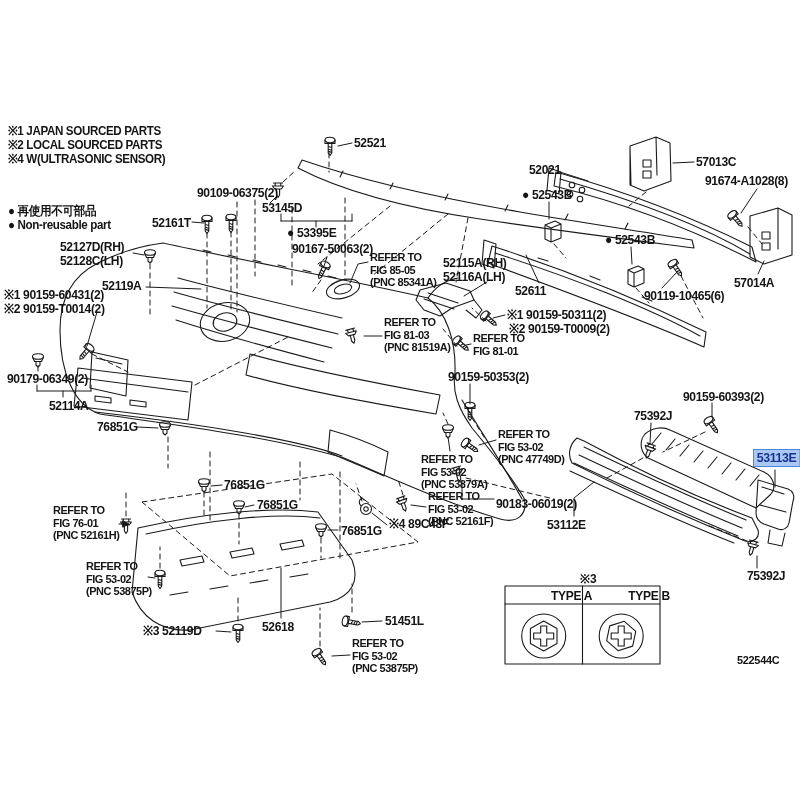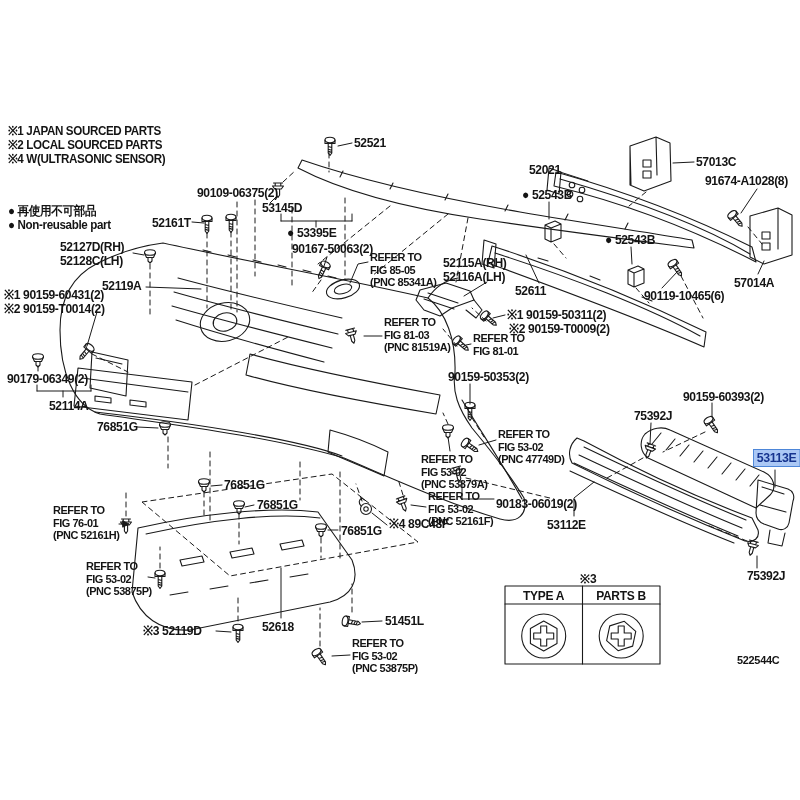--- a/index.html
+++ b/index.html
@@ -11,21 +11,21 @@
        transform:scaleX(.93);transform-origin:0 0;}
   .lbl.sm{font-size:11.8px;line-height:12.5px;letter-spacing:-0.5px;}
   .lbl.hl{background:#abc8f5;border:1.5px solid #4d86d8;color:#16348f;
           padding:1px 3px 2px 3px;transform:scaleX(.95);transform-origin:0 0;}
   .legend{position:absolute;font-weight:bold;font-size:12.5px;line-height:14px;
           letter-spacing:-0.4px;color:#141414;white-space:nowrap;
           transform:scaleX(.93);transform-origin:0 0;}
   #legend-src{left:8px;top:124px;}
   #legend-reuse{left:8px;top:204px;}
   .th{position:absolute;width:77px;text-align:center;font-weight:bold;font-size:12px;
-      color:#141414;letter-spacing:-0.3px;}
+      color:#141414;letter-spacing:-0.3px;padding-left:28px;}
   .tnote{position:absolute;font-weight:bold;font-size:12px;color:#141414;}
   .diagram-id{position:absolute;left:737px;top:654px;font-weight:bold;font-size:11.5px;
       letter-spacing:-0.3px;color:#141414;transform:scaleX(.95);transform-origin:0 0;}
 </style>
 </head>
 <body>
 
 <div class="stage">
 
 <svg width="800" height="800" viewBox="0 0 800 800">
@@ -383,17 +383,17 @@
       </div>
       <div class="lbl sm" style="left: 352px; top: 637px;">
         <div>REFER TO</div>
         <div>FIG 53-02</div>
         <div>(PNC 53875P)</div>
       </div>
     </div>
 <div class="tnote" style="left:580px;top:570px;">※3</div>
 <div id="type-headers">
       <div class="th" style="left: 505px; top: 589px;">TYPE A</div>
-      <div class="th" style="left: 582.5px; top: 589px;">PARTS B</div>
+      <div class="th" style="left: 582.5px; top: 589px;">TYPE B</div>
     </div>
 <div class="diagram-id">522544C</div>
 
 </div>
 
 </body></html>

